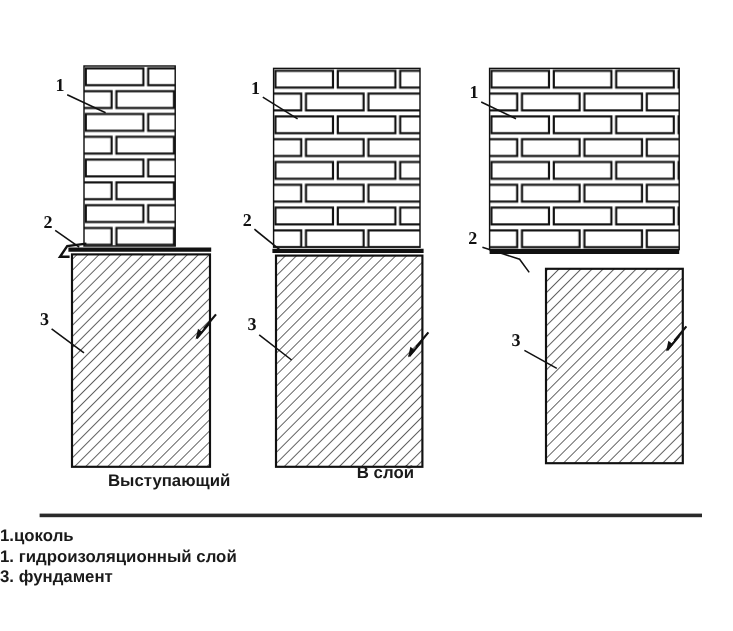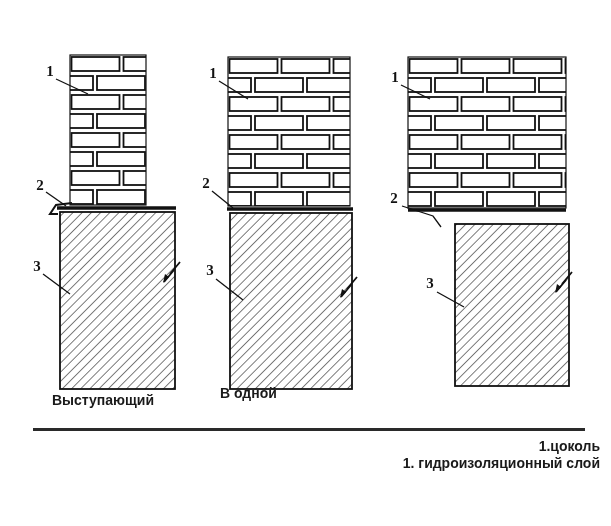--- a/index.html
+++ b/index.html
@@ -18,37 +18,37 @@
   .diagram-svg {
     position: absolute;
     left: 0;
     top: 0;
   }
   .caption {
     position: absolute;
     font-size: 14px;
     font-weight: bold;
     color: #1a1a1a;
-    text-align: left;
+    text-align: right;
     white-space: nowrap;
   }
   .separator {
     position: absolute;
     left: 33px;
     top: 428px;
     width: 552px;
     height: 3px;
     background: #2a2a2a;
   }
   .legend {
     position: absolute;
     left: 0;
     top: 438px;
     width: 600px;
-    text-align: right;
+    text-align: left;
     font-size: 14px;
     font-weight: bold;
     color: #1a1a1a;
     line-height: 17px;
   }
   svg text.num {
     font-family: "Liberation Serif", serif;
     font-size: 15px;
     font-weight: bold;
     fill: #111111;
@@ -133,22 +133,23 @@
       <line x1="401" y1="85" x2="430" y2="99" stroke="#111" stroke-width="1.3"></line>
       <text class="num" x="395" y="82" text-anchor="middle">1</text>
       <polyline points="402,206 433,216 441,227" fill="none" stroke="#111" stroke-width="1.3"></polyline>
       <text class="num" x="394" y="203" text-anchor="middle">2</text>
       <line x1="437" y1="292" x2="464" y2="307" stroke="#111" stroke-width="1.3"></line>
       <text class="num" x="430" y="288" text-anchor="middle">3</text>
     </g>
   </svg>
 
   <div class="caption" style="left: 52px;  top: 392px; width: 140px;">Выступающий</div>
-  <div class="caption" style="left: 220px; top: 385px; width: 125px;">В одной</div>
+  <div class="caption" style="left: 220px; top: 385px; width: 125px;">В слой</div>
 
   <div class="separator"></div>
 
   <div class="legend">
     <div>1.цоколь</div>
     <div>1. гидроизоляционный слой</div>
+    <div>3. фундамент</div>
   </div>
 
 </div>
 
 </body></html>

